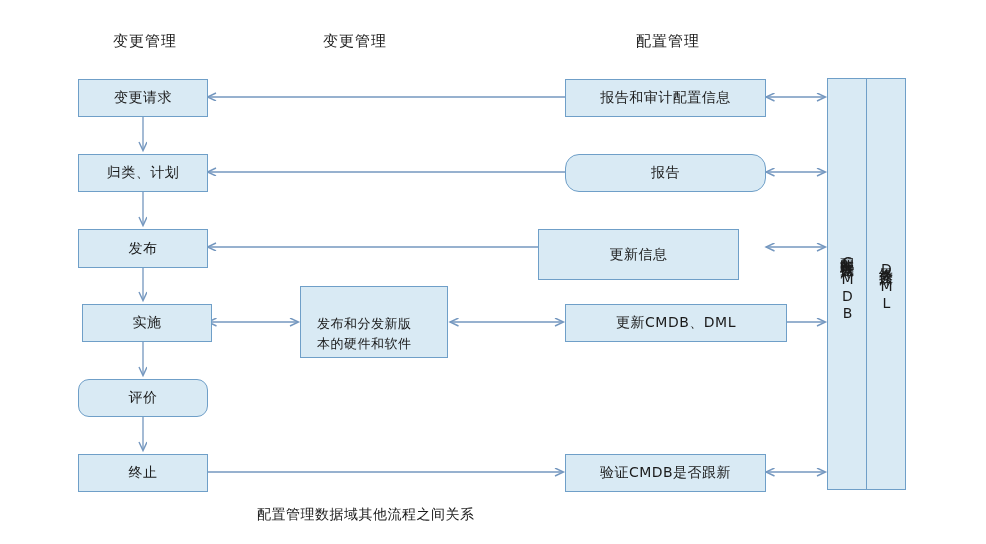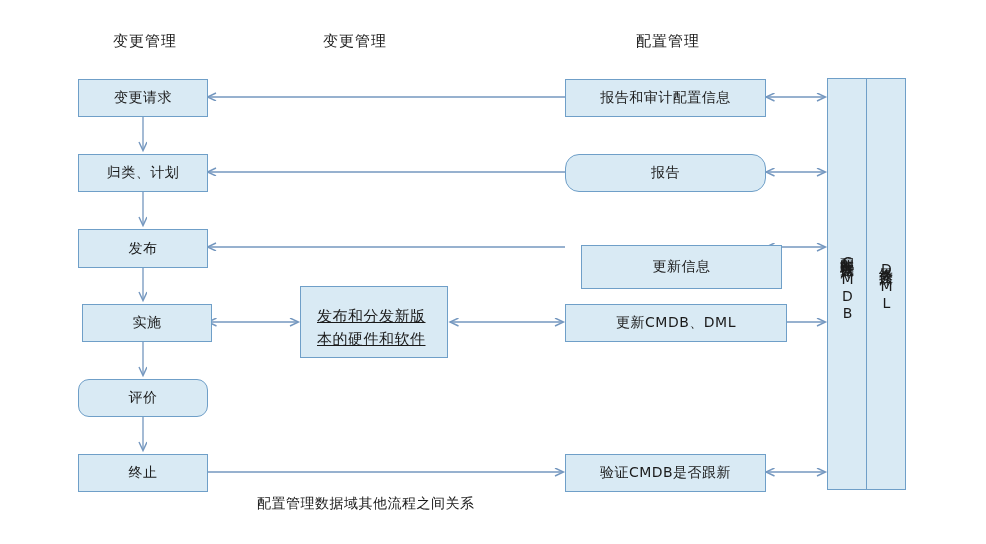--- a/index.html
+++ b/index.html
@@ -34,23 +34,22 @@
     font-size: 14px;
     display: flex;
     align-items: center;
     justify-content: center;
     text-align: center;
     line-height: 1.55;
     letter-spacing: 0.5px;
   }
   .node.multiline {
     display: block;
-    padding: 18px 12px 0 12px;
-    font-size: 15px;
-    text-decoration: underline;
+    padding: 27px 12px 0 12px;
+    font-size: 13px;
   }
   .node.multiline .ln {
     display: block;
     text-align: left;
     padding-left: 4px;
   }
   .vnode {
     position: absolute;
     box-sizing: border-box;
     background: #d9eaf4;
@@ -75,20 +74,21 @@
     width: 986px;
     height: 544px;
     pointer-events: none;
   }
   .caption {
     position: absolute;
     font-size: 14px;
     color: #1a1a1a;
     letter-spacing: 0.5px;
     white-space: nowrap;
+    margin-top: 11px;
   }
 </style>
 </head>
 <body>
 
 <div id="canvas">
 
   <div class="col-header" style="left:90px; top:32px; width:110px;">变更管理</div>
   <div class="col-header" style="left:300px; top:32px; width:110px;">变更管理</div>
   <div class="col-header" style="left:613px; top:32px; width:110px;">配置管理</div>
@@ -142,21 +142,21 @@
   <div class="node" style="left:78px; top:379px; width:130px; height:38px;border-radius:11px;">评价</div>
   <div class="node" style="left:78px; top:454px; width:130px; height:38px;">终止</div>
 
   <div class="node multiline" style="left:300px; top:286px; width:148px; height:72px;">
     <span class="ln">发布和分发新版</span>
     <span class="ln">本的硬件和软件</span>
   </div>
 
   <div class="node" style="left:565px; top:79px; width:201px; height:38px;">报告和审计配置信息</div>
   <div class="node" style="left:565px; top:154px; width:201px; height:38px;border-radius:14px;">报告</div>
-  <div class="node" style="left:581px; top:229px; width:201px; height:44px;margin-top:16px;">更新信息</div>
+  <div class="node" style="left:538px; top:229px; width:201px; height:51px;">更新信息</div>
   <div class="node" style="left:565px; top:304px; width:222px; height:38px;">更新CMDB、DML</div>
   <div class="node" style="left:565px; top:454px; width:201px; height:38px;">验证CMDB是否跟新</div>
 
   <div class="vnode" style="left:827px; top:78px; width:40px; height:412px;">
     <span class="vtext">配置管理数据库CMDB</span>
   </div>
   <div class="vnode" style="left:866px; top:78px; width:40px; height:412px;">
     <span class="vtext">最终介质库DML</span>
   </div>
 

